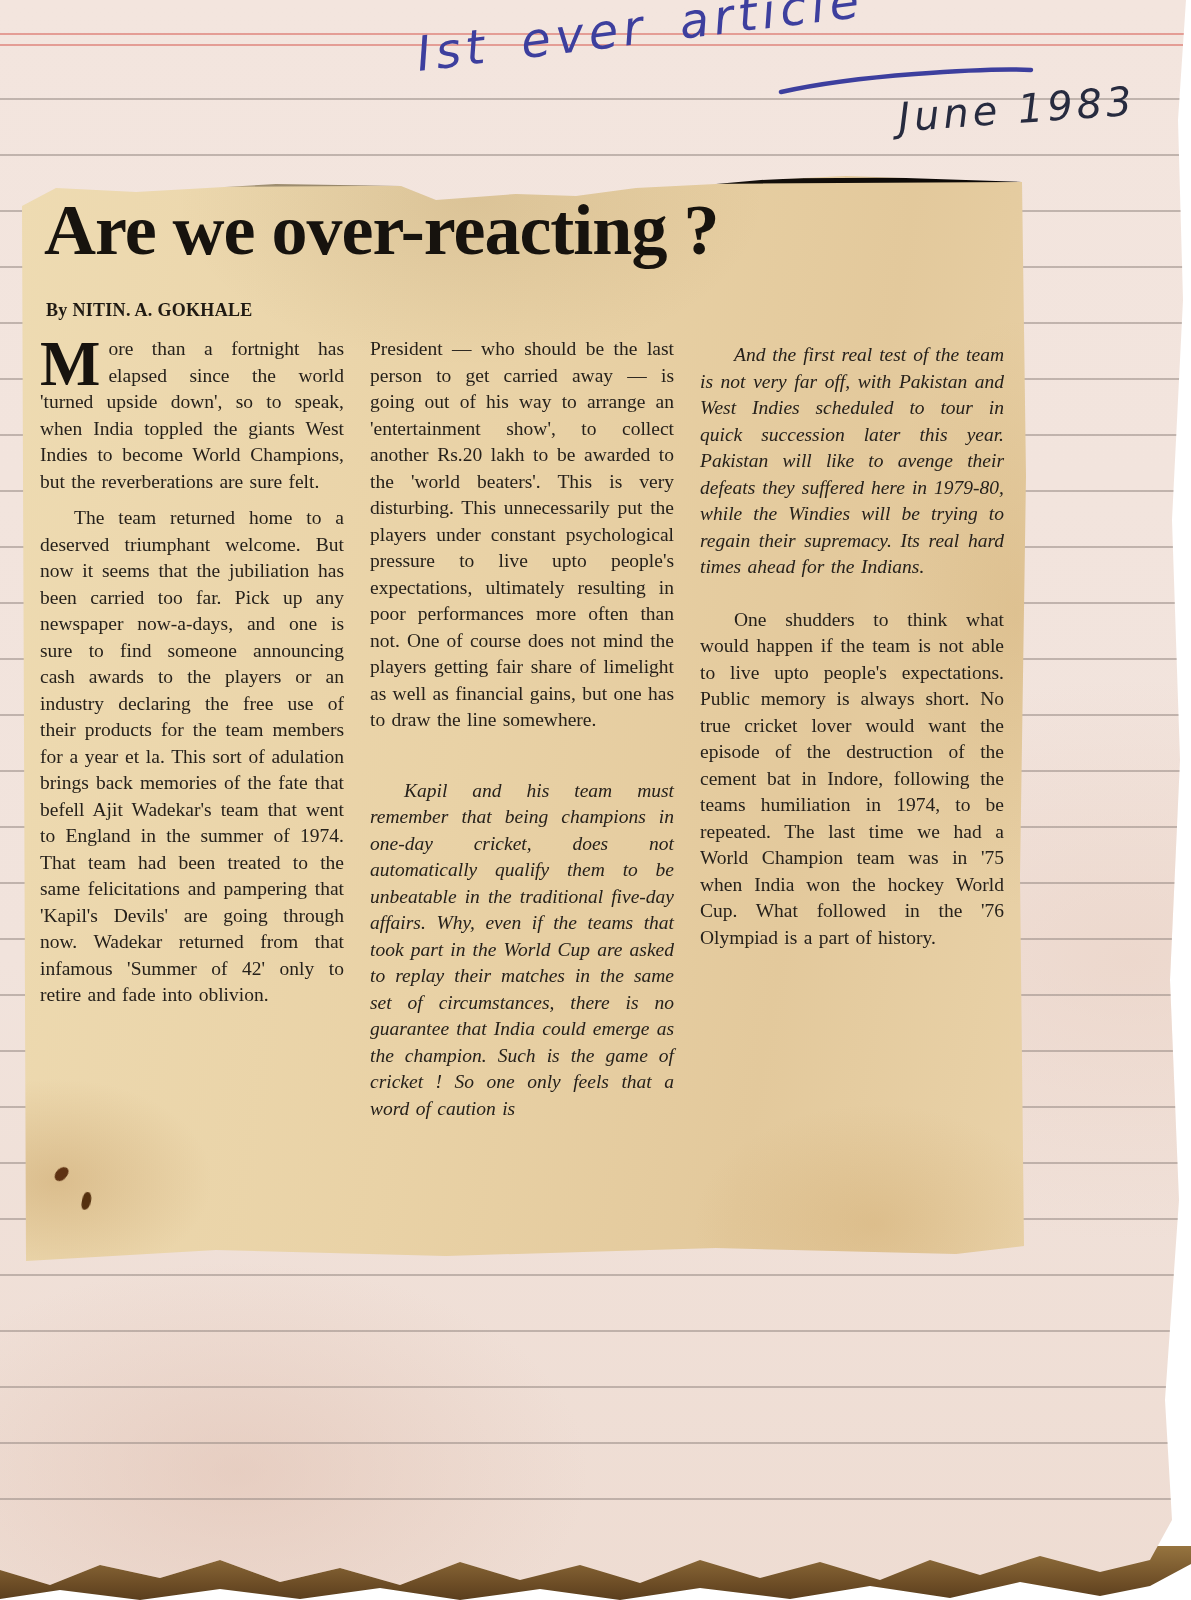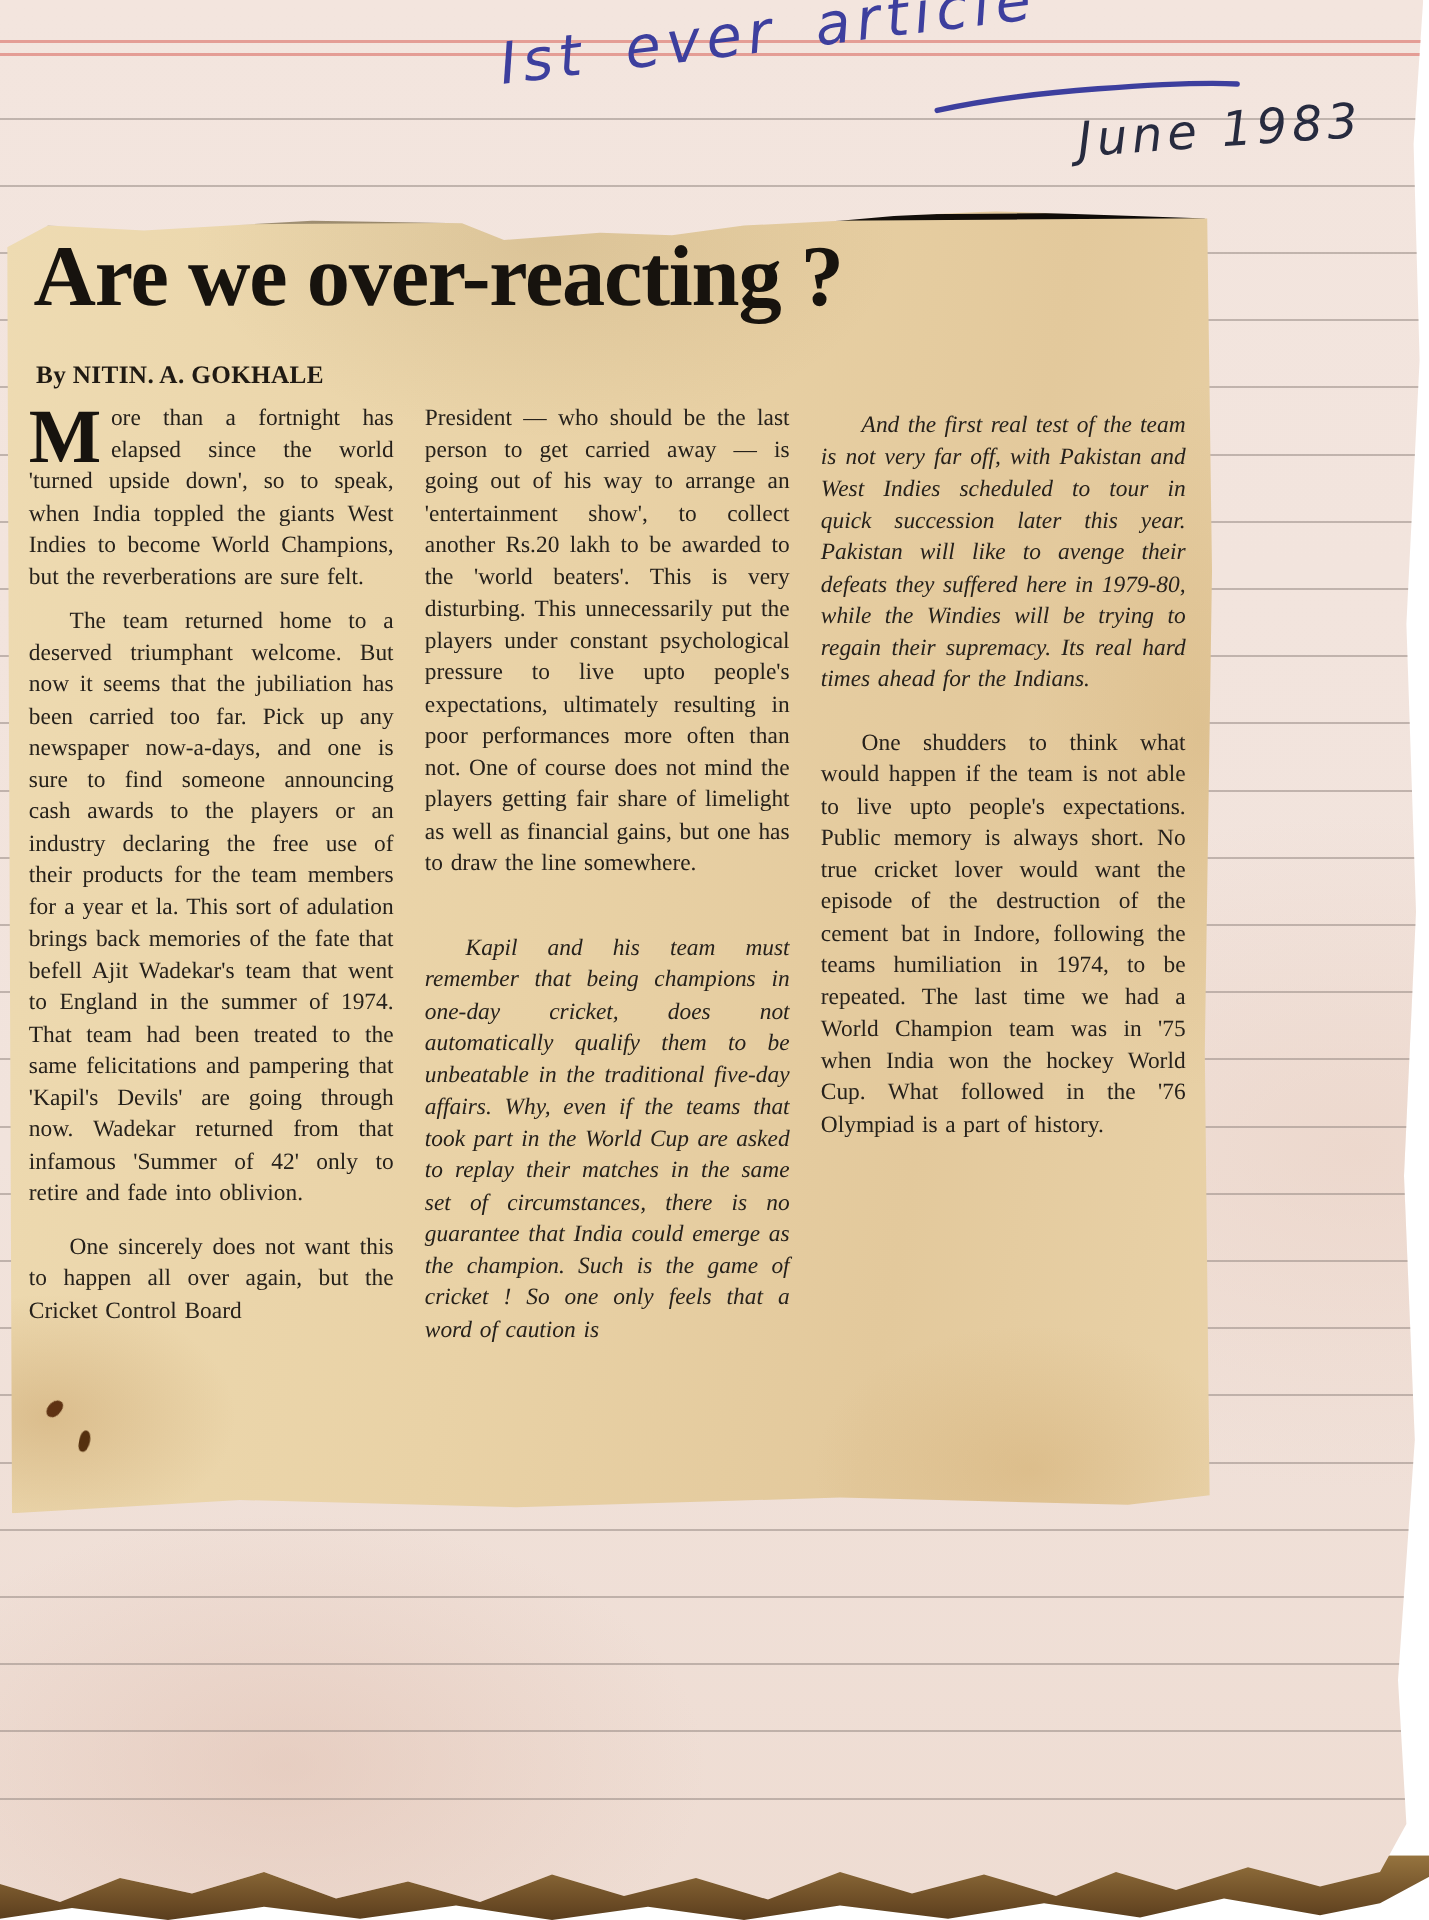--- a/index.html
+++ b/index.html
@@ -38,21 +38,21 @@
   }
   
   .hw{position:absolute;font-family:"DejaVu Sans",sans-serif;font-style:italic;white-space:nowrap;}
   .hw-note{left:420px;top:26px;font-size:48px;letter-spacing:5px;word-spacing:12px;
     color:#3d3f9e;transform:rotate(-7deg);transform-origin:left bottom;}
   .hw-underline{position:absolute;left:775px;top:58px;}
   .hw-date{left:898px;top:86px;font-size:40px;letter-spacing:4px;color:#272b3f;
     transform:rotate(-4deg);}
   
   .clipping{
-    position:absolute;left:0;top:176px;width:1010px;height:1092px;z-index:3;
+    position:absolute;left:16px;top:176px;width:1010px;height:1092px;z-index:3;
     background:
       radial-gradient(ellipse 300px 200px at 85% 96%, rgba(196,150,84,.28), transparent 60%),
       radial-gradient(ellipse 260px 170px at 4% 92%, rgba(178,128,66,.3), transparent 60%),
       radial-gradient(ellipse 420px 240px at 45% 2%, rgba(130,98,52,.14), transparent 70%),
       radial-gradient(ellipse 200px 420px at 99% 40%, rgba(190,145,80,.22), transparent 70%),
       linear-gradient(100deg,#eedbb2 0%,#e9d2a6 45%,#e3c99c 75%,#e9d2a8 100%);
     clip-path:polygon(6px 30px,40px 12px,120px 16px,260px 8px,385px 10px,420px 24px,
       500px 18px,560px 20px,620px 12px,700px 8px,745px 4px,830px 0,1006px 6px,
       1010px 300px,1004px 700px,1008px 1070px,940px 1078px,700px 1072px,430px 1080px,
       200px 1074px,10px 1085px);
@@ -68,21 +68,21 @@
     position:absolute;left:2px;top:30px;height:62%;width:2.5px;
     background:linear-gradient(to bottom,#241e16,rgba(60,48,34,.5));
   }
   .headline{
     position:absolute;left:28px;top:18px;margin:0;
     font-family:"Liberation Serif",serif;font-weight:bold;
     font-size:72px;line-height:1;letter-spacing:-1px;color:#17130e;
   }
   .byline{
     position:absolute;left:30px;top:124px;
-    font-weight:bold;font-size:21px;letter-spacing:.3px;color:#201a13;
+    font-weight:bold;font-size:18px;letter-spacing:.3px;color:#201a13;
   }
   .columns{
     position:absolute;left:24px;top:160px;width:964px;display:flex;gap:26px;
   }
   .col{flex:1 1 0;}
   .col p{
     margin:0;font-size:19.5px;line-height:26.5px;text-align:justify;
     color:#26211b;word-spacing:1.5px;
   }
   .col p.indent{text-indent:34px;}
@@ -121,21 +121,20 @@
 
     <h1 class="headline">Are we over-reacting ?</h1>
 
     <div class="byline">By NITIN. A. GOKHALE</div>
 
     <div class="columns">
 
       <div class="col">
         <p><span class="dropcap">M</span><span>ore than a fortnight has elapsed since the world 'turned upside down', so to speak, when India toppled the giants West Indies to become World Champions, but the reverberations are sure felt.</span></p>
         <p class="indent gap-10">The team returned home to a deserved triumphant welcome. But now it seems that the jubiliation has been carried too far. Pick up any newspaper now-a-days, and one is sure to find someone announcing cash awards to the players or an industry declaring the free use of their products for the team members for a year et la. This sort of adulation brings back memories of the fate that befell Ajit Wadekar's team that went to England in the summer of 1974. That team had been treated to the same felicitations and pampering that 'Kapil's Devils' are going through now. Wadekar returned from that infamous 'Summer of 42' only to retire and fade into oblivion.</p>
-        <p class="indent gap-18">One sincerely does not want this to happen all over again, but the Cricket Control Board</p>
       </div>
 
       <div class="col">
         <p>President — who should be the last person to get carried away — is going out of his way to arrange an 'entertainment show', to collect another Rs.20 lakh to be awarded to the 'world beaters'. This is very disturbing. This unnecessarily put the players under constant psychological pressure to live upto people's expectations, ultimately resulting in poor performances more often than not. One of course does not mind the players getting fair share of limelight as well as financial gains, but one has to draw the line somewhere.</p>
         <p class="indent gap-44">Kapil and his team must remember that being champions in one-day cricket, does not automatically qualify them to be unbeatable in the traditional five-day affairs. Why, even if the teams that took part in the World Cup are asked to replay their matches in the same set of circumstances, there is no guarantee that India could emerge as the champion. Such is the game of cricket ! So one only feels that a word of caution is</p>
       </div>
 
       <div class="col">
         <p class="indent gap-6">And the first real test of the team is not very far off, with Pakistan and West Indies scheduled to tour in quick succession later this year. Pakistan will like to avenge their defeats they suffered here in 1979-80, while the Windies will be trying to regain their supremacy. Its real hard times ahead for the Indians.</p>
         <p class="indent gap-26">One shudders to think what would happen if the team is not able to live upto people's expectations. Public memory is always short. No true cricket lover would want the episode of the destruction of the cement bat in Indore, following the teams humiliation in 1974, to be repeated. The last time we had a World Champion team was in '75 when India won the hockey World Cup. What followed in the '76 Olympiad is a part of history.</p>

